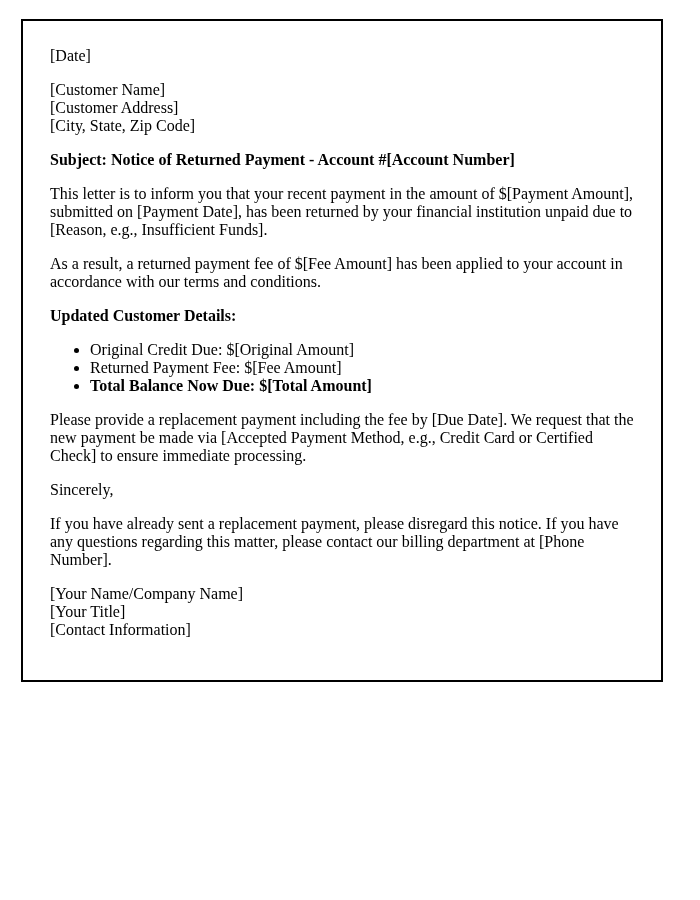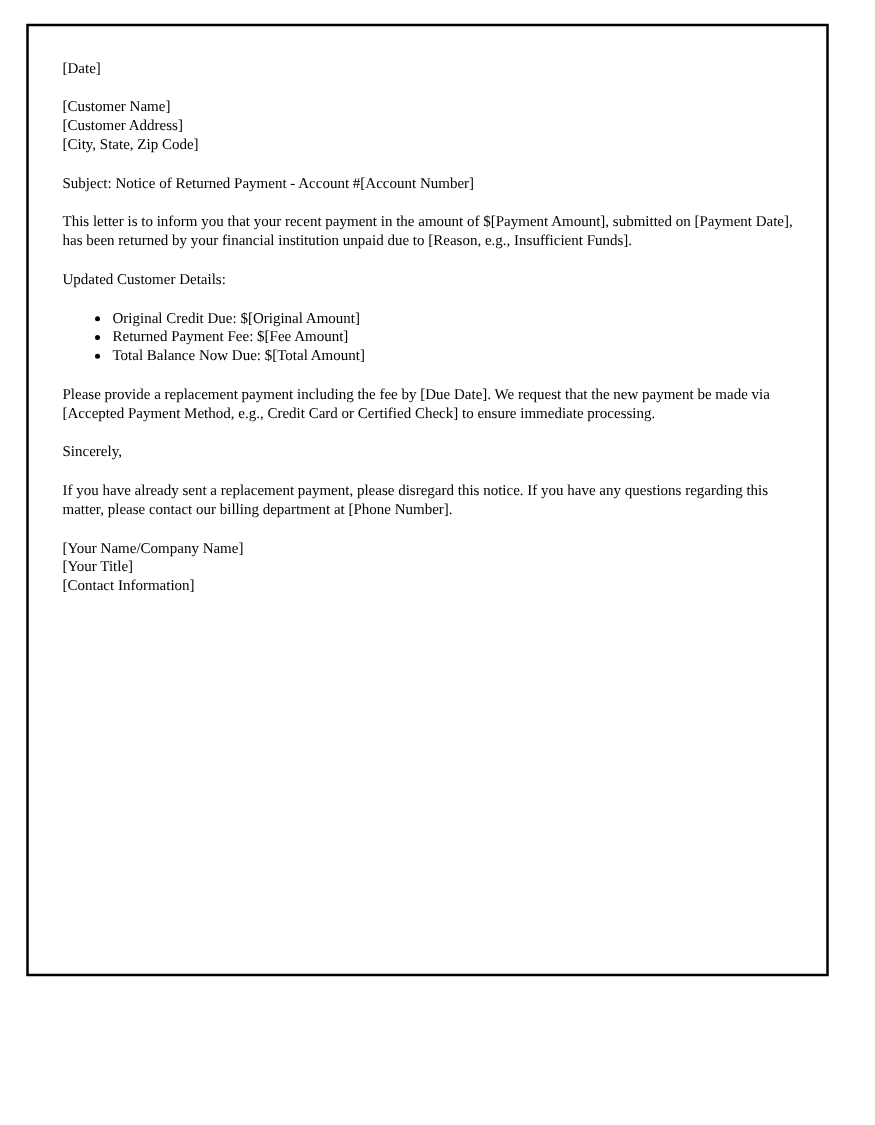--- a/index.html
+++ b/index.html
@@ -7,58 +7,59 @@
     padding: 0;
     background: #ffffff;
     width: 700px;
     height: 900px;
   }
   .letter-container {
     position: absolute;
     left: 21px;
     top: 19px;
     width: 642px;
-    height: 762px;
+    height: 663px;
     box-sizing: border-box;
     border: 2px solid #000000;
     padding: 10px 25px 25px 27px;
     font-family: "Liberation Serif", "DejaVu Serif", serif;
-    font-size: 12px;
+    font-size: 16px;
     line-height: normal;
     color: #000000;
     background: #ffffff;
   }
   .letter-container p {
     margin: 16px 0;
   }
   .letter-container ul {
     margin: 16px 0;
     padding-left: 40px;
     list-style-type: disc;
   }
   .bold {
-    font-weight: normal;
+    font-weight: bold;
   }
 </style>
 </head>
 <body>
 
 <div class="letter-container">
 
   <p>[Date]</p>
 
   <p><span>[Customer Name]</span><br>
   <span>[Customer Address]</span><br>
   <span>[City, State, Zip Code]</span></p>
 
   <p class="bold">Subject: Notice of Returned Payment - Account #[Account Number]</p>
 
 
   <p>This letter is to inform you that your recent payment in the amount of $[Payment Amount], submitted on [Payment Date], has been returned by your financial institution unpaid due to [Reason, e.g., Insufficient Funds].</p>
 
+  <p>As a result, a returned payment fee of $[Fee Amount] has been applied to your account in accordance with our terms and conditions.</p>
 
   <p class="bold">Updated Customer Details:</p>
 
   <ul>
     <li>Original Credit Due: $[Original Amount]</li>
     <li>Returned Payment Fee: $[Fee Amount]</li>
     <li class="bold">Total Balance Now Due: $[Total Amount]</li>
   </ul>
 
   <p>Please provide a replacement payment including the fee by [Due Date]. We request that the new payment be made via [Accepted Payment Method, e.g., Credit Card or Certified Check] to ensure immediate processing.</p>

